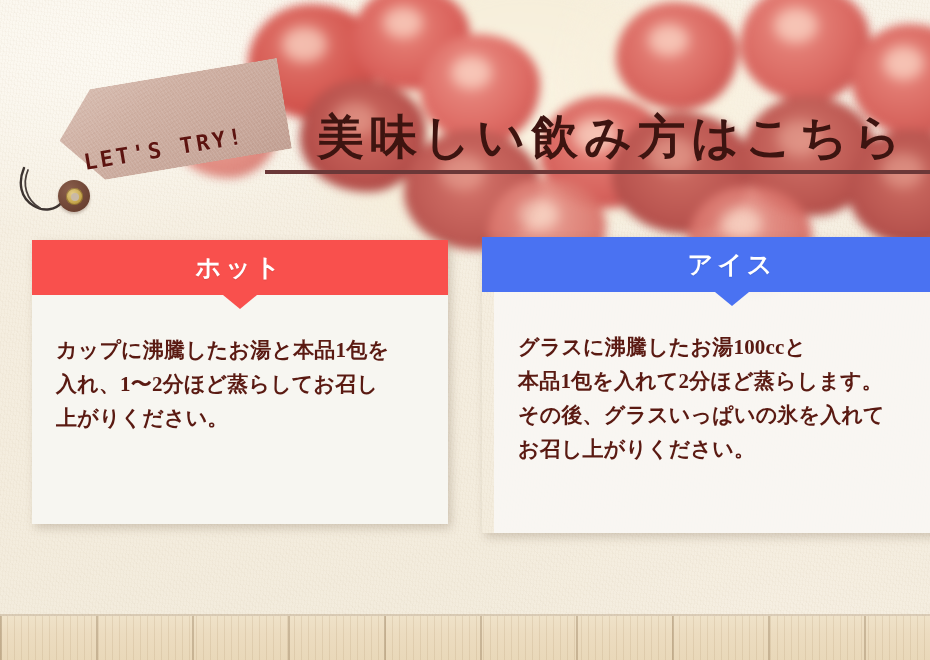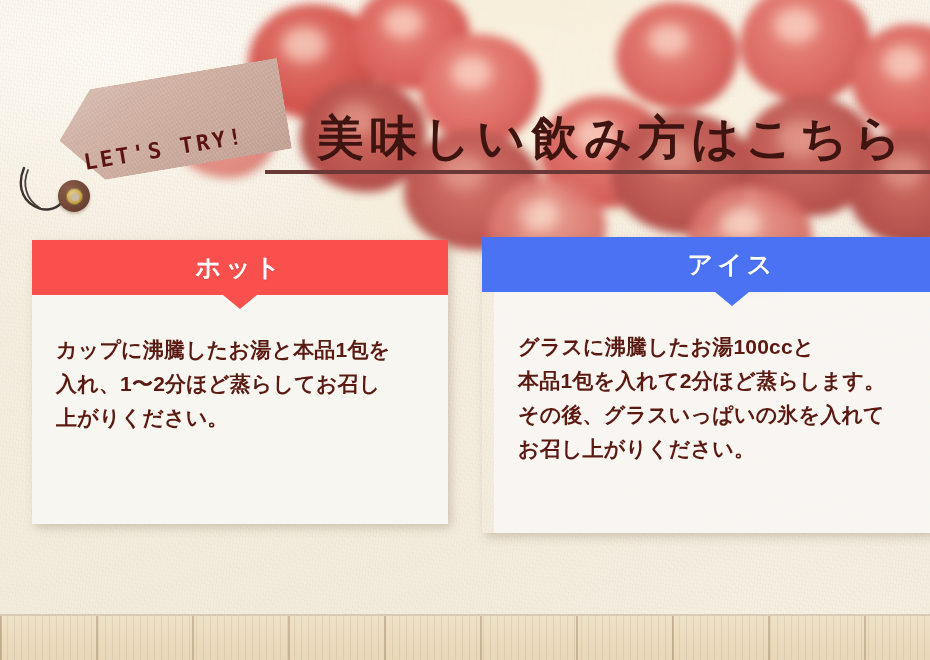--- a/index.html
+++ b/index.html
@@ -165,21 +165,21 @@
     width: 58px; height: 60px;
   }
 
   
   .title-wrap {
     position: absolute;
     left: 265px; top: 110px;
     width: 665px;
   }
   .title-text {
-    font-family: Liberation Sans, sans-serif;
+    font-family: Liberation Serif, serif;
     font-size: 47px;
     font-weight: 700;
     letter-spacing: 6px;
     color: #3d1410;
     line-height: 1.18;
     white-space: nowrap;
     padding-left: 52px;
   }
   .title-rule {
     margin-top: 5px;
@@ -230,21 +230,21 @@
   .card-body {
     height: calc(100% - 55px);
     padding: 38px 0 0 24px;
     box-sizing: border-box;
   }
   .hot .card-body { background: #f7f6f1; }
   .ice .card-body { background: rgba(249,246,243,.93); margin-left: 12px; }
 
   .card-text {
     margin: 0;
-    font-family: Liberation Sans, sans-serif;
+    font-family: Liberation Serif, serif;
     font-size: 21px;
     font-weight: 700;
     line-height: 1.62;
     color: #5a1a12;
     white-space: pre-line;
     letter-spacing: .2px;
   }
 </style>
 </head>
 <body>

